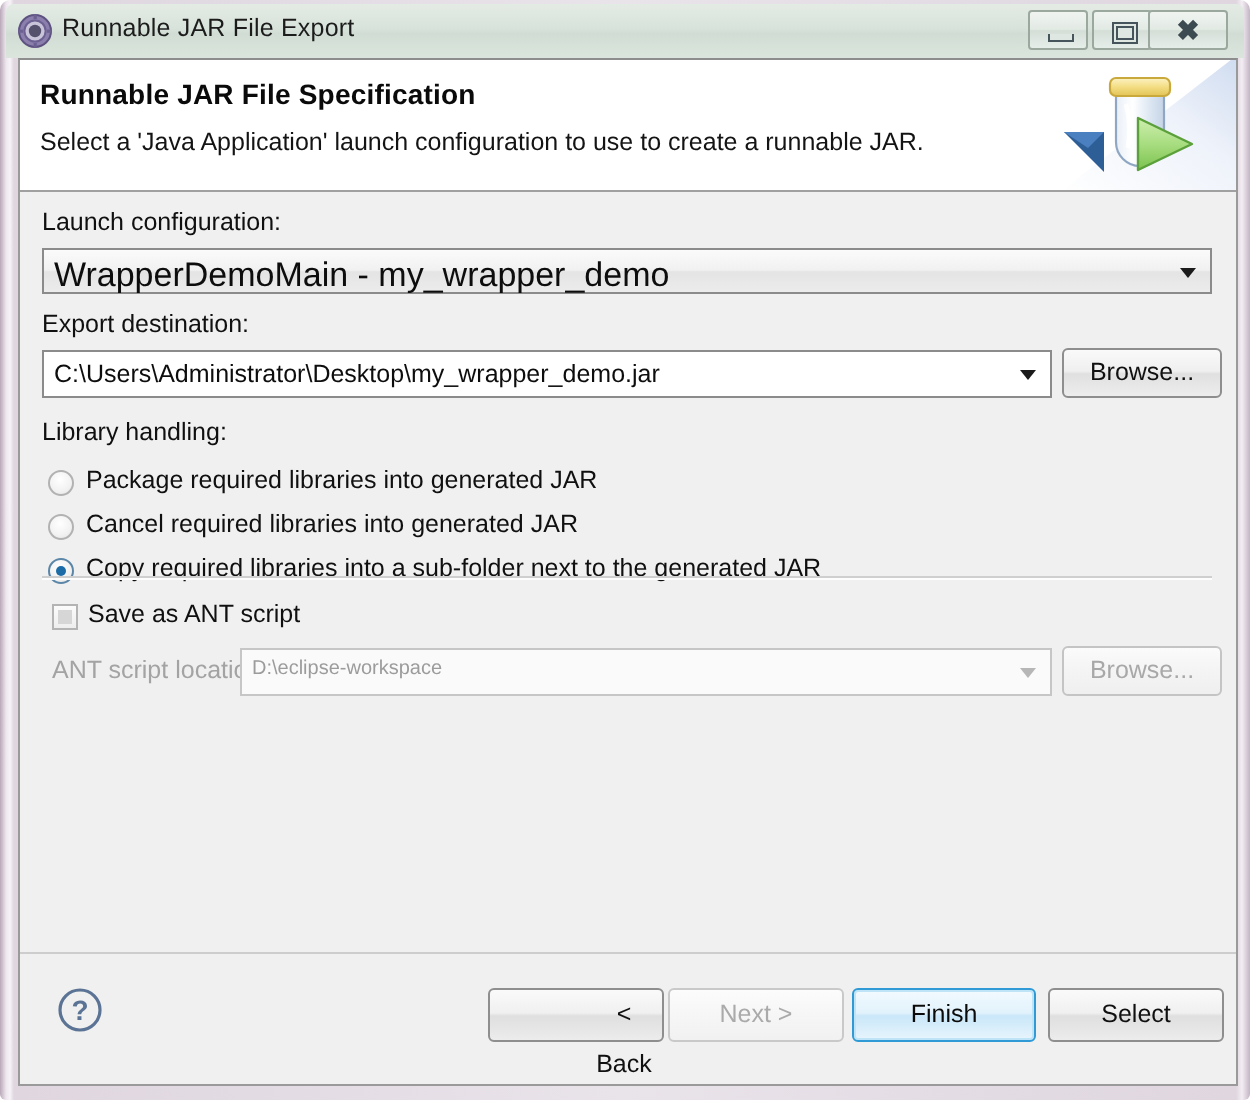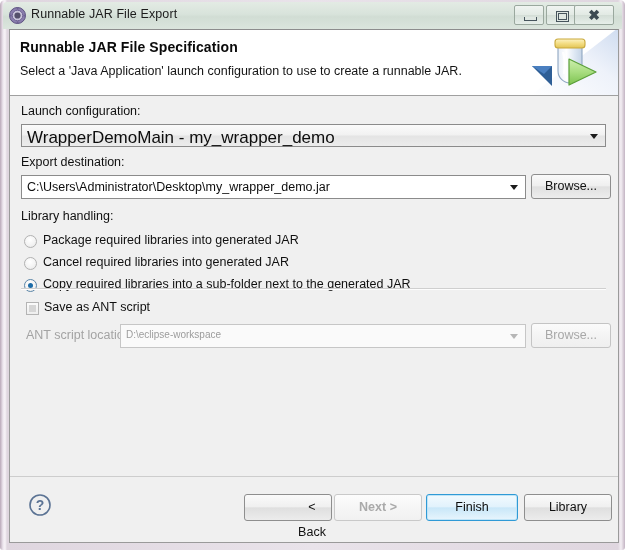--- a/index.html
+++ b/index.html
@@ -356,21 +356,21 @@
     border-color: #c9c9c9;
     background: linear-gradient(to bottom, #fcfcfc 0%, #f6f6f6 50%, #f1f1f1 100%);
   }
   .bar-btn.default {
     border: 1px solid #2f9ad6;
     box-shadow: inset 0 0 0 1px #bfe4f7;
     background: linear-gradient(to bottom, #f2fafe 0%, #e2f2fc 46%, #c9e7f8 52%, #e8f5fd 100%);
     color: #0b0b0b;
   }
   #btn-back   { left: 234px; padding-left: 48px; }
-  #btn-next   { left: 324px; font-weight: bold; }
+  #btn-next   { left: 324px; }
   #btn-finish { left: 416px; width: 92px; }
   #btn-cancel { left: 514px; }
 </style>
 </head>
 <body>
 
 <div id="window-frame">
 
   <div id="title-bar">
     <svg id="title-icon" viewBox="0 0 17 17">
@@ -488,17 +488,17 @@
     </div>
 
     <div id="button-bar">
       <svg id="help-icon" viewBox="0 0 24 24">
         <circle cx="12" cy="12" r="10" fill="none" stroke="#5b7394" stroke-width="1.6"></circle>
         <text x="12" y="17" text-anchor="middle" font-family="Liberation Sans, sans-serif" font-size="14" font-weight="bold" fill="#5b7394">?</text>
       </svg>
       <div class="bar-btn" id="btn-back">&lt; Back</div>
       <div class="bar-btn disabled" id="btn-next">Next &gt;</div>
       <div class="bar-btn default" id="btn-finish">Finish</div>
-      <div class="bar-btn" id="btn-cancel">Library</div>
+      <div class="bar-btn" id="btn-cancel">Select</div>
     </div>
 
   </div>
 </div>
 
 </body></html>

